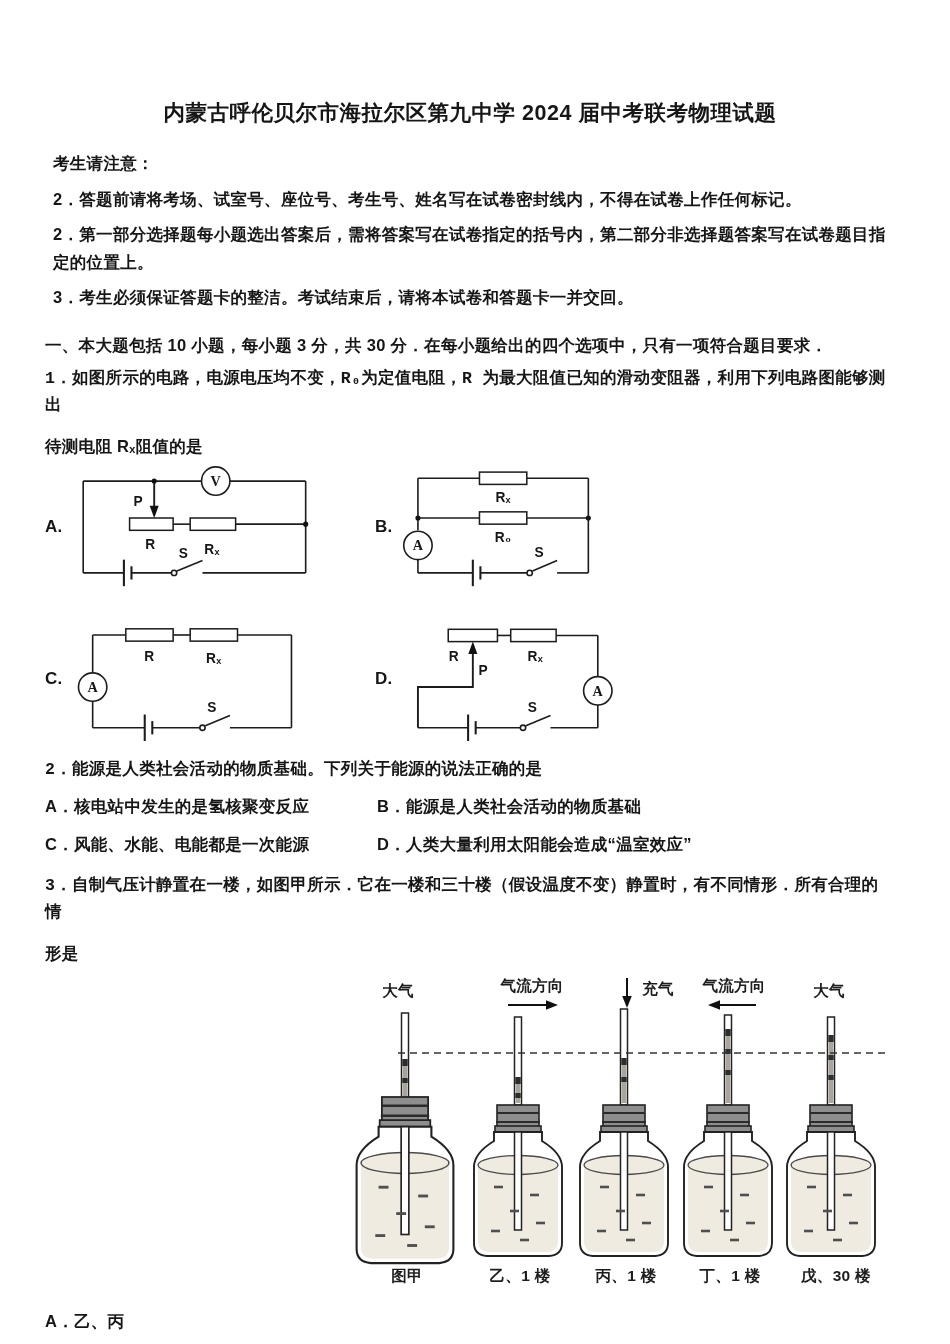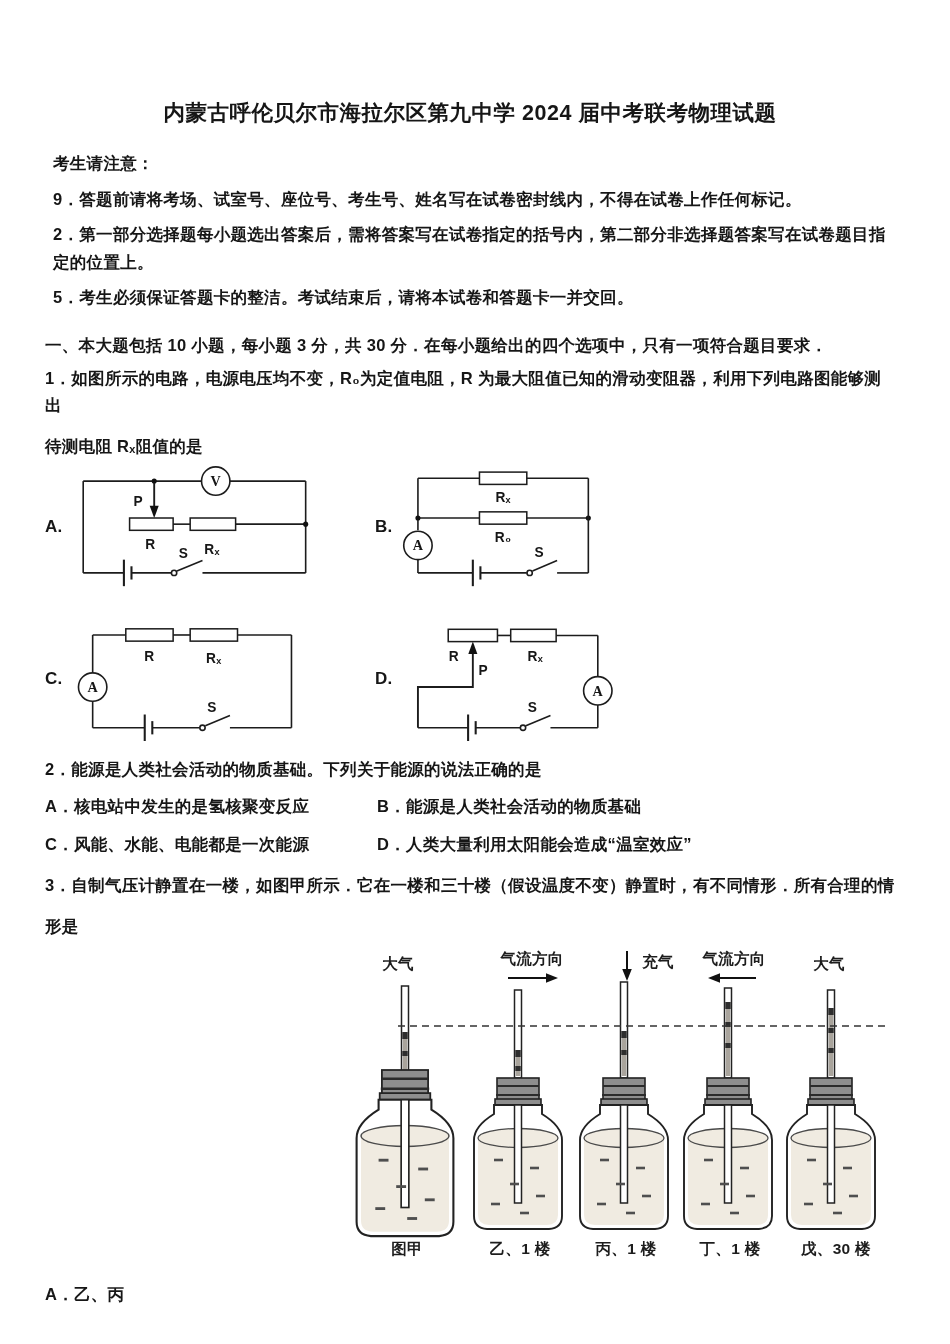--- a/index.html
+++ b/index.html
@@ -11,21 +11,21 @@
     font-weight:600;
     letter-spacing:0.3px;
   }
   .page{width:940px;box-sizing:border-box;padding:98px 45px 40px 45px;}
   .title{
     text-align:center;font-size:21.5px;font-weight:700;
     line-height:30px;margin:0 0 22px 0;letter-spacing:0.5px;
   }
   .notice p{margin:8px;line-height:27.5px;}
   .section-heading{margin:20px 0 0 0;line-height:27px;}
-  .q-text{margin:6px 0 0 0;line-height:27px;}
+  .q-text{margin:6px 0 0 0;line-height:27px;font-family:Liberation Mono, monospace;}
   .q-text2{margin:14px 0 0 0;line-height:27px;}
 
   
   .circuit-grid{
     display:grid;grid-template-columns:330px 1fr;
     column-gap:0;row-gap:26px;margin-top:4px;
   }
   .circuit-cell{display:flex;align-items:center;gap:6px;}
   .circuit-cell .opt-letter{font-weight:700;font-size:17px;flex:0 0 auto;}
   .circuit-svg{flex:0 0 auto;}
@@ -58,23 +58,23 @@
 </style>
 </head>
 <body>
 
 <div class="page">
 
   <h1 class="title">内蒙古呼伦贝尔市海拉尔区第九中学 2024 届中考联考物理试题</h1>
 
   <div class="notice">
     <p>考生请注意：</p>
-    <p>9．答题前请将考场、试室号、座位号、考生号、姓名写在试卷密封线内，不得在试卷上作任何标记。</p>
+    <p>2．答题前请将考场、试室号、座位号、考生号、姓名写在试卷密封线内，不得在试卷上作任何标记。</p>
     <p>2．第一部分选择题每小题选出答案后，需将答案写在试卷指定的括号内，第二部分非选择题答案写在试卷题目指定的位置上。</p>
-    <p>5．考生必须保证答题卡的整洁。考试结束后，请将本试卷和答题卡一并交回。</p>
+    <p>3．考生必须保证答题卡的整洁。考试结束后，请将本试卷和答题卡一并交回。</p>
   </div>
 
   <p class="section-heading">一、本大题包括 10 小题，每小题 3 分，共 30 分．在每小题给出的四个选项中，只有一项符合题目要求．</p>
 
   <p class="q-text">1．如图所示的电路，电源电压均不变，R₀为定值电阻，R 为最大阻值已知的滑动变阻器，利用下列电路图能够测出</p>
   <p class="q-text2">待测电阻 Rₓ阻值的是</p>
 
   <div class="circuit-grid">
 
     <div class="circuit-cell">

